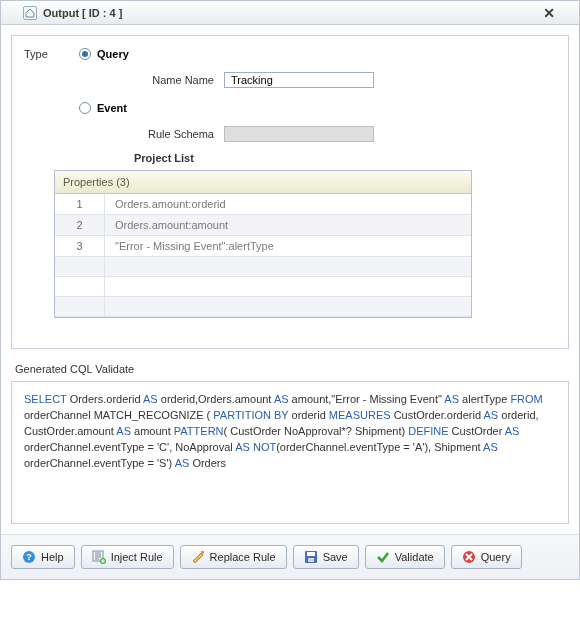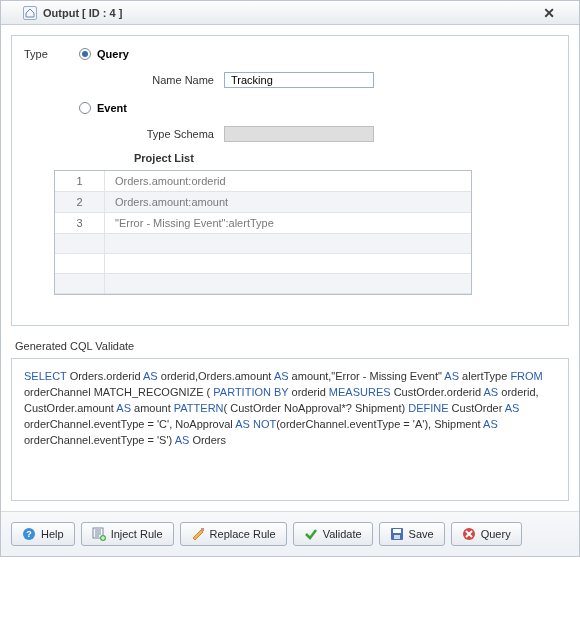--- a/index.html
+++ b/index.html
@@ -233,27 +233,28 @@
       <div class="row">
         <span class="label-col"></span>
         <span class="radio">
           <span class="dot"></span>
           <span>Event</span>
         </span>
       </div>
 
       <div class="sub-form">
         <div class="field-row">
-          <span class="field-label">Type Schema</span>
+          <span class="field-label">Rule Schema</span>
           <input class="text-input disabled" disabled="" style="">
         </div>
         <div class="project-list-label">Project List</div>
 
         <div style="margin-left:-80px;">
           <div class="grid">
+            <div class="grid-header">Properties (3)</div>
             <div id="grid-rows">
                 <div class="grid-row">
                   <span class="idx">1</span>
                   <span class="cell">Orders.amount:orderid</span>
                 </div>
                 <div class="grid-row">
                   <span class="idx">2</span>
                   <span class="cell">Orders.amount:amount</span>
                 </div>
                 <div class="grid-row">
@@ -308,40 +309,40 @@
             <path d="M2 11 L10 3 L12 5 L4 13 Z" fill="#f5b556" stroke="#c78a2e"></path>
             <rect x="10" y="1" width="3" height="3" fill="#d88b8b"></rect>
           </svg>
       </span>
       <span>Replace Rule</span>
     </span>
 
     <span class="btn">
       <span class="icn">
         <svg width="14" height="14" viewBox="0 0 14 14">
-            <path d="M2 7 L6 11 L12 3" fill="none" stroke="#3aa03a" stroke-width="2.5"></path>
-          </svg>
-      </span>
-      <span>Validate</span>
-    </span>
-
-    <span class="btn">
-      <span class="icn">
-        <svg width="14" height="14" viewBox="0 0 14 14">
             <rect x="1" y="1" width="12" height="12" rx="1" fill="#4a6db8"></rect>
             <rect x="3" y="2" width="8" height="4" fill="#fff"></rect>
             <rect x="4" y="8" width="6" height="4" fill="#cfd9ea"></rect>
           </svg>
       </span>
       <span>Save</span>
     </span>
 
     <span class="btn">
       <span class="icn">
         <svg width="14" height="14" viewBox="0 0 14 14">
+            <path d="M2 7 L6 11 L12 3" fill="none" stroke="#3aa03a" stroke-width="2.5"></path>
+          </svg>
+      </span>
+      <span>Validate</span>
+    </span>
+
+    <span class="btn">
+      <span class="icn">
+        <svg width="14" height="14" viewBox="0 0 14 14">
             <circle cx="7" cy="7" r="6" fill="#d64545"></circle>
             <path d="M4 4 L10 10 M10 4 L4 10" stroke="#fff" stroke-width="2"></path>
           </svg>
       </span>
       <span>Query</span>
     </span>
   </div>
 </div>
 
 </body></html>

